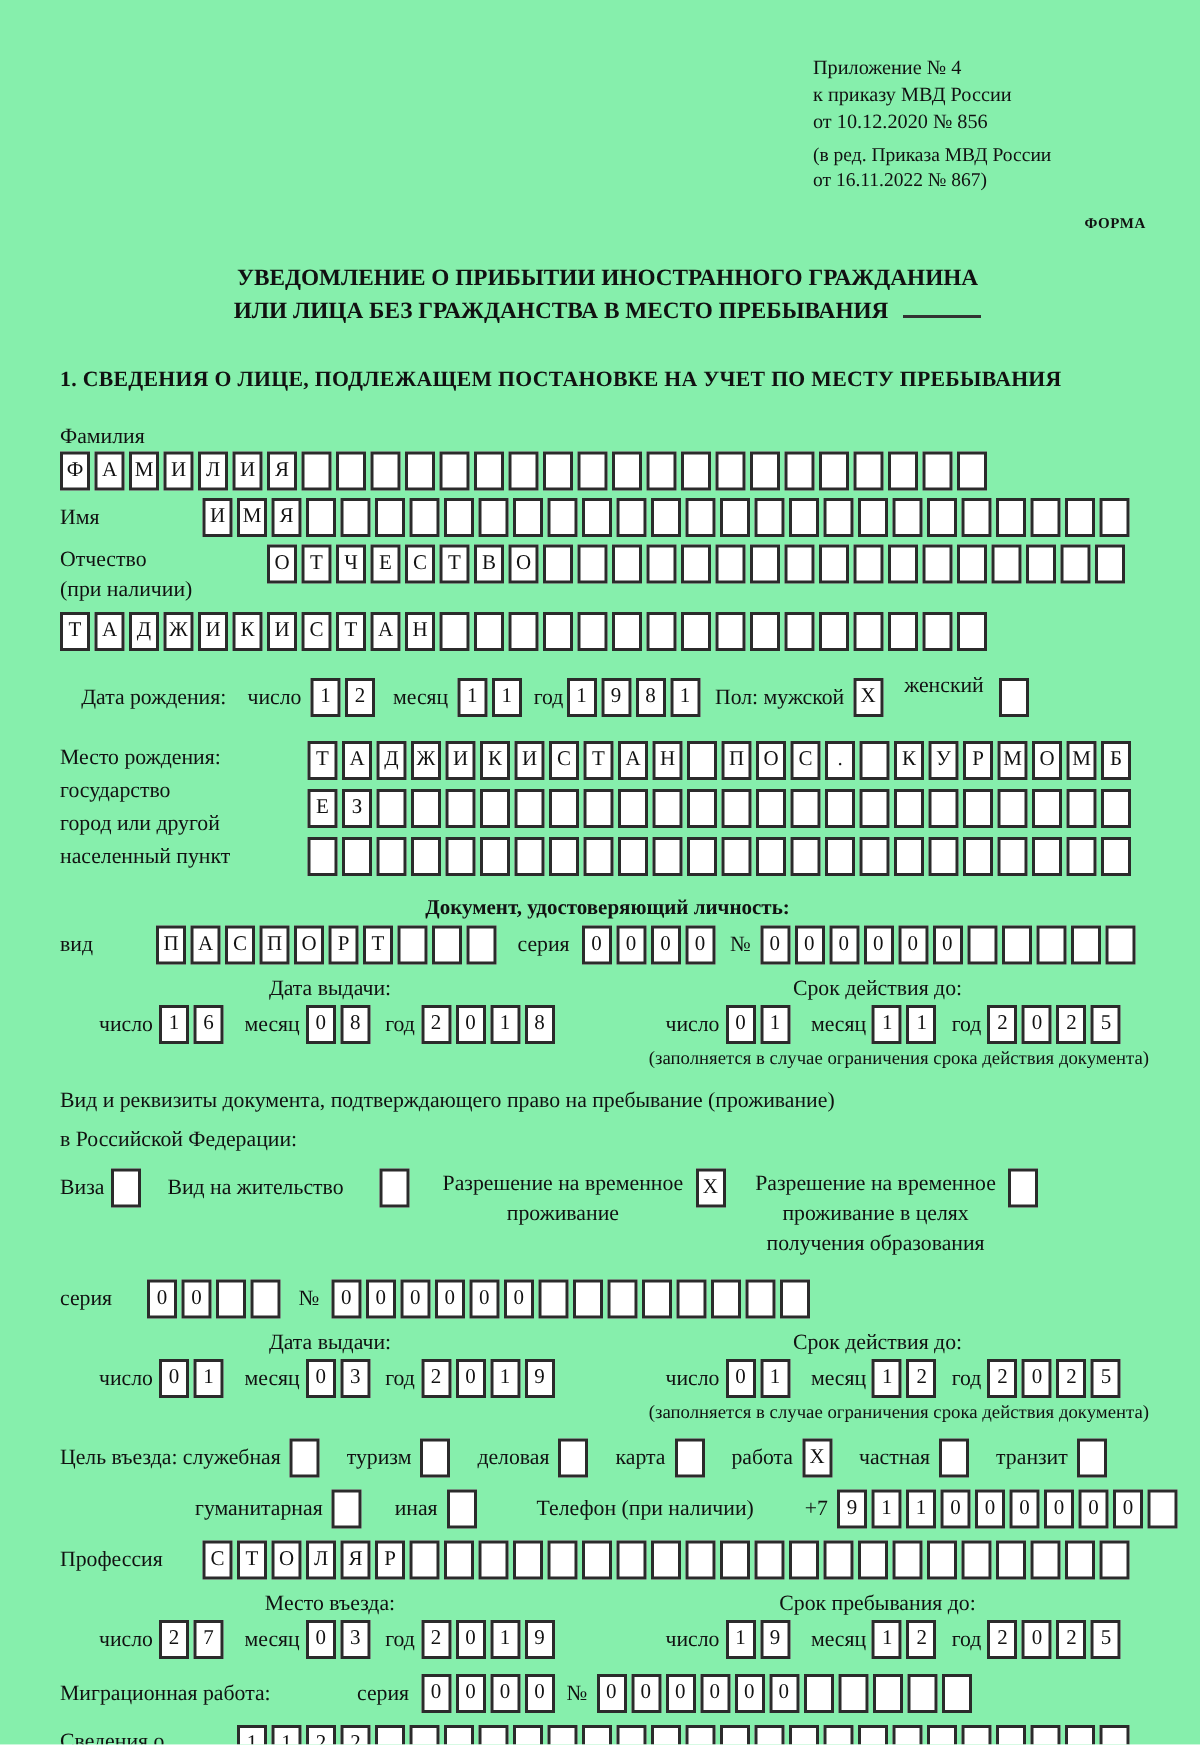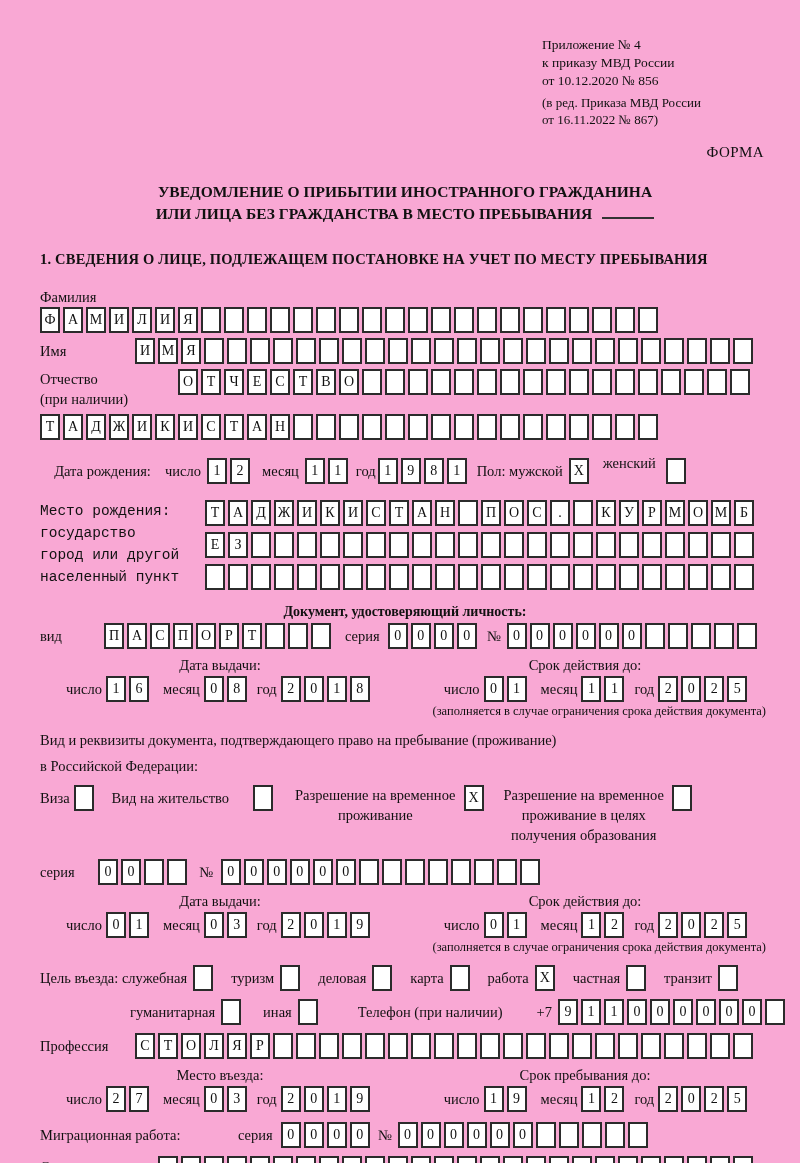--- a/index.html
+++ b/index.html
@@ -1,23 +1,23 @@
 <!DOCTYPE html>
 <html><head>
 <meta charset="utf-8">
 <style>
   * { margin:0; padding:0; box-sizing:border-box; }
   html,body { background:#ffffff; }
   body { font-family:"Liberation Serif","DejaVu Serif",serif; color:#111; }
-  .page { width:800px; height:1163px; background:#f9a8d4; padding:36px 30px 10px 40px; overflow:hidden; }
+  .page { width:800px; height:1163px; background:#86efac; padding:36px 30px 10px 40px; overflow:hidden; }
 
   
   .hdr-block { margin-left:auto; width:228px; font-size:13.5px; line-height:18px; }
   .hdr-sub { font-size:13px; line-height:17px; margin-top:4px; }
-  .form-label { text-align:right; font-weight:normal; font-size:15px; margin:16px 6px 0 0; letter-spacing:.4px; }
+  .form-label { text-align:right; font-weight:bold; font-size:10px; margin:16px 6px 0 0; letter-spacing:.4px; }
 
   
   .title { text-align:center; font-weight:bold; font-size:15.5px; line-height:22px; margin-top:20px; }
   .blank-line { display:inline-block; width:52px; border-bottom:2px solid #333; height:14px; margin-left:10px; }
   .sec-heading { font-weight:bold; font-size:14.5px; margin-top:26px; letter-spacing:.2px; }
 
   
   .row { display:flex; align-items:flex-start; margin-top:5px; }
   .lbl { font-size:14.5px; line-height:20px; padding-top:3px; }
   .lbl-col { flex:0 0 auto; }
@@ -227,21 +227,21 @@
     <span class="cells">
         <span class="cell">X</span>
       </span>
     <span class="inline-lbl" style="margin:0 10px 16px 14px;">женский</span>
     <span class="cells">
         <span class="cell"></span>
       </span>
   </div>
 
   <div class="row" style="margin-top:8px;">
-    <span class="lbl-col" style="width:165px;font-family:Liberation Mono, monospace;">
+    <span class="lbl-col" style="width:165px;">
       <div class="multi-lbl" style="line-height:22px;">Место рождения:</div>
       <div class="multi-lbl" style="line-height:22px;">государство</div>
       <div class="multi-lbl" style="line-height:22px;">город или другой</div>
       <div class="multi-lbl" style="line-height:22px;">населенный пункт</div>
     </span>
     <span class="stack-rows">
       <span class="cells">
           <span class="cell">Т</span>
           <span class="cell">А</span>
           <span class="cell">Д</span>

